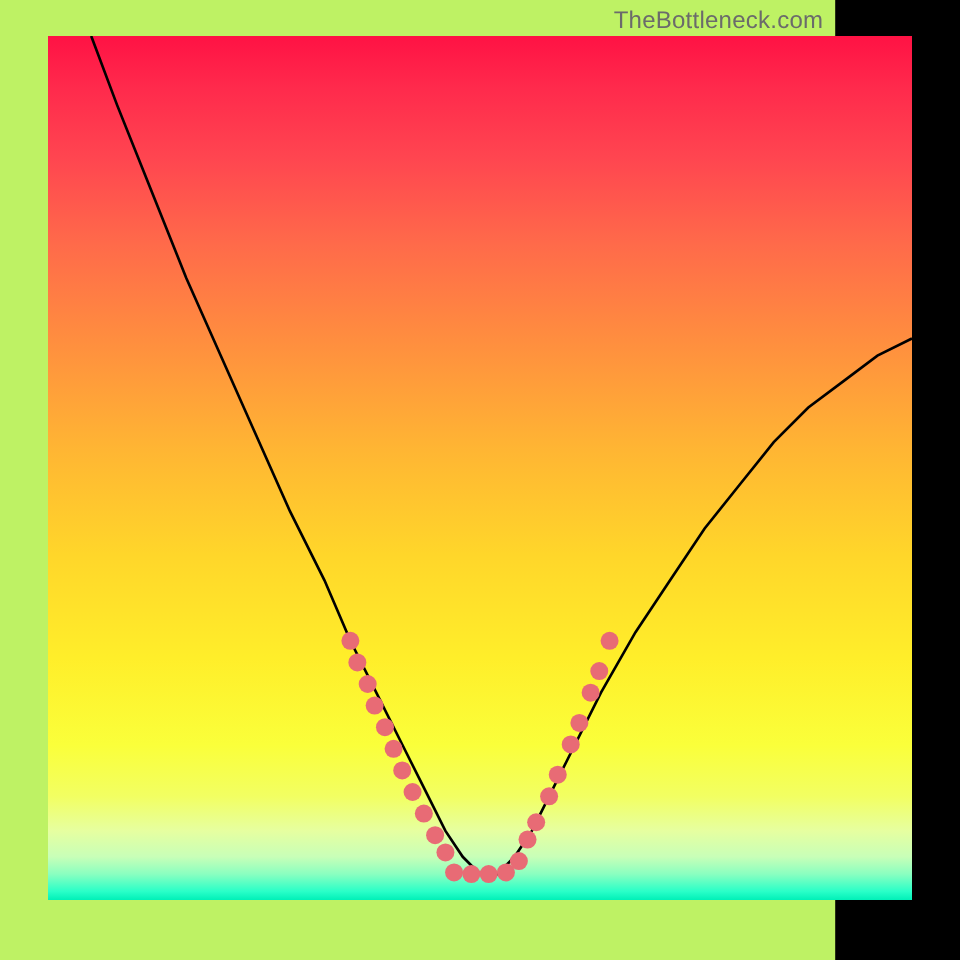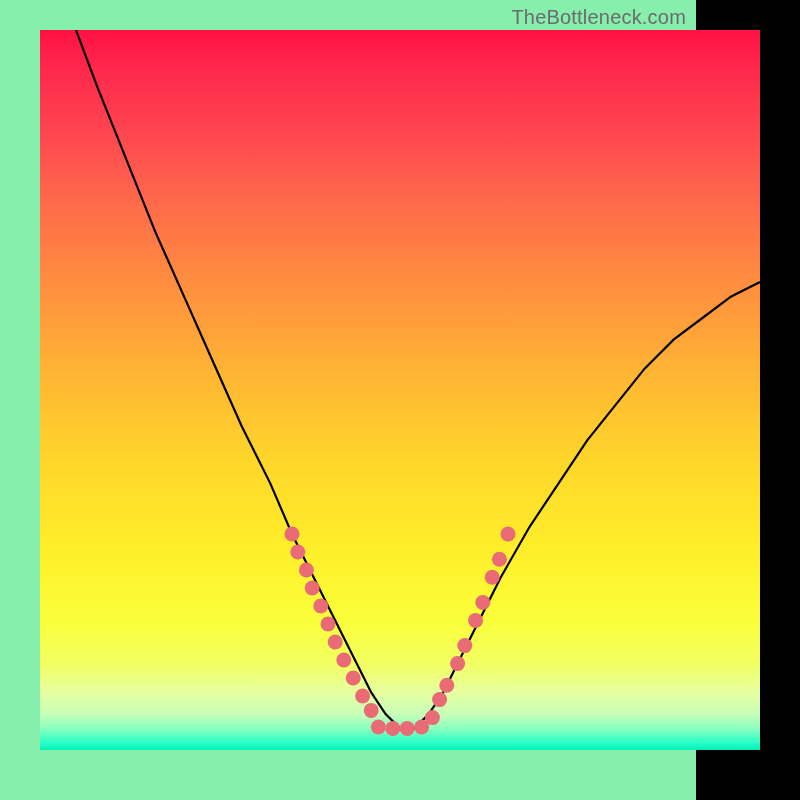--- a/index.html
+++ b/index.html
@@ -8,21 +8,21 @@
     width: 800px;
     height: 800px;
     background: #000;
     overflow: hidden;
     font-family: Arial, Helvetica, sans-serif;
   }
   .frame {
     position: relative;
     width: 696px;
     height: 800px;
-    background: #86efac;
+    background: #bef264;
   }
   .plot-area {
     position: absolute;
     left: 40px;
     top: 30px;
     width: 720px;
     height: 720px;
     
     background: linear-gradient(
       to bottom,

